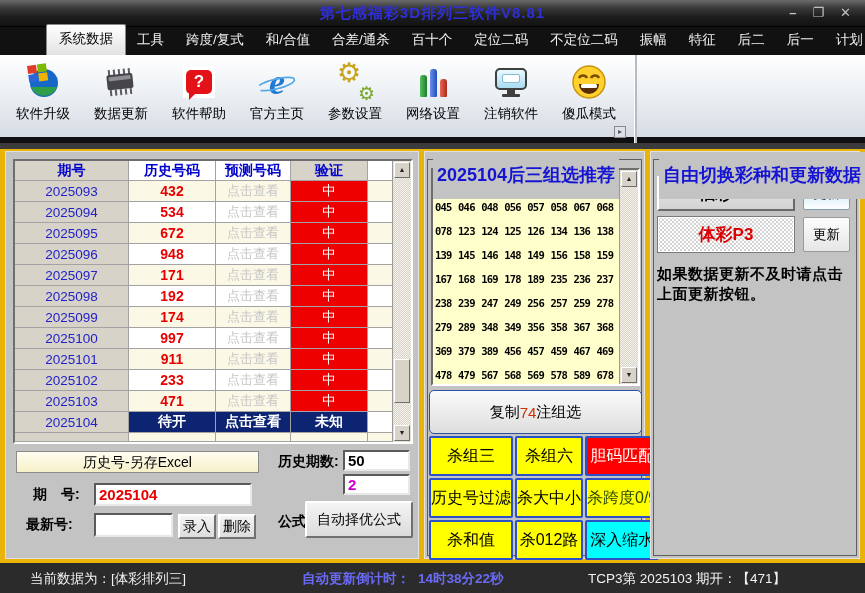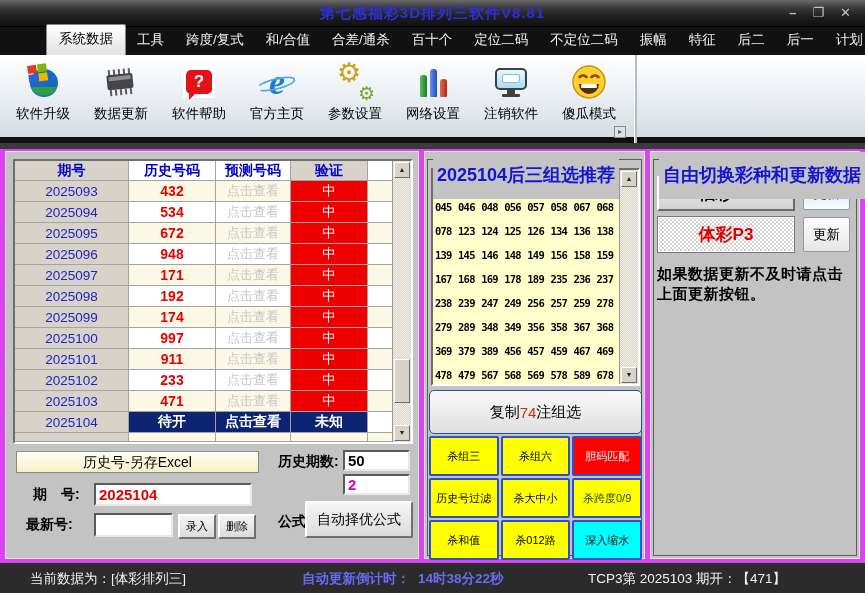--- a/index.html
+++ b/index.html
@@ -53,21 +53,21 @@
   .bars .b2{height:28px;background:linear-gradient(90deg,#6a8fe8,#1f4fc0);}
   .bars .b3{height:18px;background:linear-gradient(90deg,#e06a5a,#b02818);}
   .monwrap{display:flex;flex-direction:column;align-items:center;}
   .monitor{width:32px;height:22px;border:2px solid #3f3f3f;border-radius:5px;
     background:linear-gradient(180deg,#eafaff,#a8dcf0);display:flex;align-items:center;justify-content:center;}
   .mscreen{width:18px;height:9px;background:#fdfeff;border:1px solid #88bcd4;border-radius:2px;}
   .stand{width:8px;height:4px;background:#3f3f3f;}
   .base{width:18px;height:3px;background:#3f3f3f;border-radius:1px;}
 
   
-  .main{position:absolute;left:0;top:149px;width:865px;height:414px;background:#d946ef;}
+  .main{position:absolute;left:0;top:149px;width:865px;height:414px;background:#eab308;}
   .panel{position:absolute;background:#c3c3c3;border:1px solid #e2e2e2;}
   .panel-left{left:5px;top:2px;width:414px;height:408px;}
   .panel-mid{left:424px;top:2px;width:221px;height:408px;}
   .panel-right{left:650px;top:2px;width:210px;height:408px;}
   .gframe{position:absolute;left:2px;right:2px;top:7px;bottom:2px;border:1px solid #5e5e5e;pointer-events:none;}
   .gtitle{position:absolute;top:0px;left:8px;z-index:2;background:#c3c3c3;padding:16px 4px;
     color:#1414d2;font-size:18px;font-weight:bold;line-height:15px;white-space:nowrap;text-align:right;}
 
   
   .table-wrap{position:absolute;left:7px;top:7px;width:400px;height:285px;background:#fbf8e6;
@@ -105,40 +105,40 @@
     background:linear-gradient(180deg,#fffef2,#f6f0c8);border:1px solid #8a8a8a;
     font-size:14px;color:#000;text-align:center;line-height:20px;}
   .lbl{position:absolute;font-size:14px;font-weight:bold;color:#000;white-space:nowrap;}
   .field{position:absolute;background:#fff;border:2px solid;border-color:#5a5a5a #e8e8e8 #e8e8e8 #5a5a5a;
     font-size:15px;padding:0 3px;outline:none;}
   .f-period{left:88px;top:331px;width:158px;height:23px;color:#e80000;font-weight:bold;}
   .f-latest{left:88px;top:361px;width:79px;height:24px;color:#000;}
   .f-hist{left:337px;top:298px;width:67px;height:21px;color:#000;font-weight:bold;}
   .f-formula{left:337px;top:322px;width:67px;height:21px;color:#cc00cc;font-weight:bold;}
   .pushbtn{background:linear-gradient(180deg,#f4f4f4,#dcdcdc);border:2px solid;
-    border-color:#fff #707070 #707070 #fff;font-size:11px;color:#000;
+    border-color:#fff #707070 #707070 #fff;font-size:14px;color:#000;
     display:flex;align-items:center;justify-content:center;cursor:default;}
   .b-enter{position:absolute;left:172px;top:362px;width:38px;height:25px;}
   .b-del{position:absolute;left:212px;top:362px;width:38px;height:25px;}
   .b-auto{position:absolute;left:299px;top:349px;width:108px;height:37px;font-size:14px;border-radius:2px;}
 
   
   .numbox{position:absolute;left:6px;top:16px;width:209px;height:218px;background:#ffffcc;
     border:2px solid;border-color:#6e6e6e #ffffff #ffffff #6e6e6e;overflow:hidden;}
   .numtext{position:absolute;left:2px;top:1px;right:20px;bottom:1px;
     font-family:"DejaVu Sans Mono","Liberation Mono",monospace;font-weight:bold;font-size:10.5px;
     letter-spacing:-0.8px;line-height:24px;color:#000;word-spacing:1px;overflow:hidden;}
   .copy-btn{position:absolute;left:4px;top:238px;width:213px;height:44px;
     background:linear-gradient(180deg,#fafafa,#dedede);border:1px solid #2b4fa0;border-radius:5px;
     display:flex;align-items:center;justify-content:center;font-size:15px;color:#000;}
   .copy-btn .cnt{color:#d03000;}
   .killgrid{position:absolute;left:4px;top:284px;width:213px;display:grid;
     grid-template-columns:1fr 1fr 1fr;grid-auto-rows:40px;gap:2px;}
   .kbtn{border:2px solid #2b50c8;border-radius:2px;display:flex;align-items:center;justify-content:center;
-    font-size:11px;white-space:nowrap;cursor:default;}
+    font-size:16px;white-space:nowrap;cursor:default;}
 
   
   .fucai-btn{position:absolute;left:6px;top:24px;width:138px;height:35px;
     background:linear-gradient(180deg,#efefef,#d2d2d2);border:2px solid;border-color:#fff #6a6a6a #6a6a6a #fff;
     font-size:17px;font-weight:bold;color:#000;display:flex;align-items:center;justify-content:center;}
   .ticai-btn{position:absolute;left:6px;top:64px;width:138px;height:37px;
     border:1px solid #7a7a7a;box-shadow:inset 0 0 0 1px #fff;
     background-image:linear-gradient(45deg,#d2d2d2 25%,transparent 25%,transparent 75%,#d2d2d2 75%),
                      linear-gradient(45deg,#d2d2d2 25%,#ffffff 25%,#ffffff 75%,#d2d2d2 75%);
     background-size:4px 4px;background-position:0 0,2px 2px;

